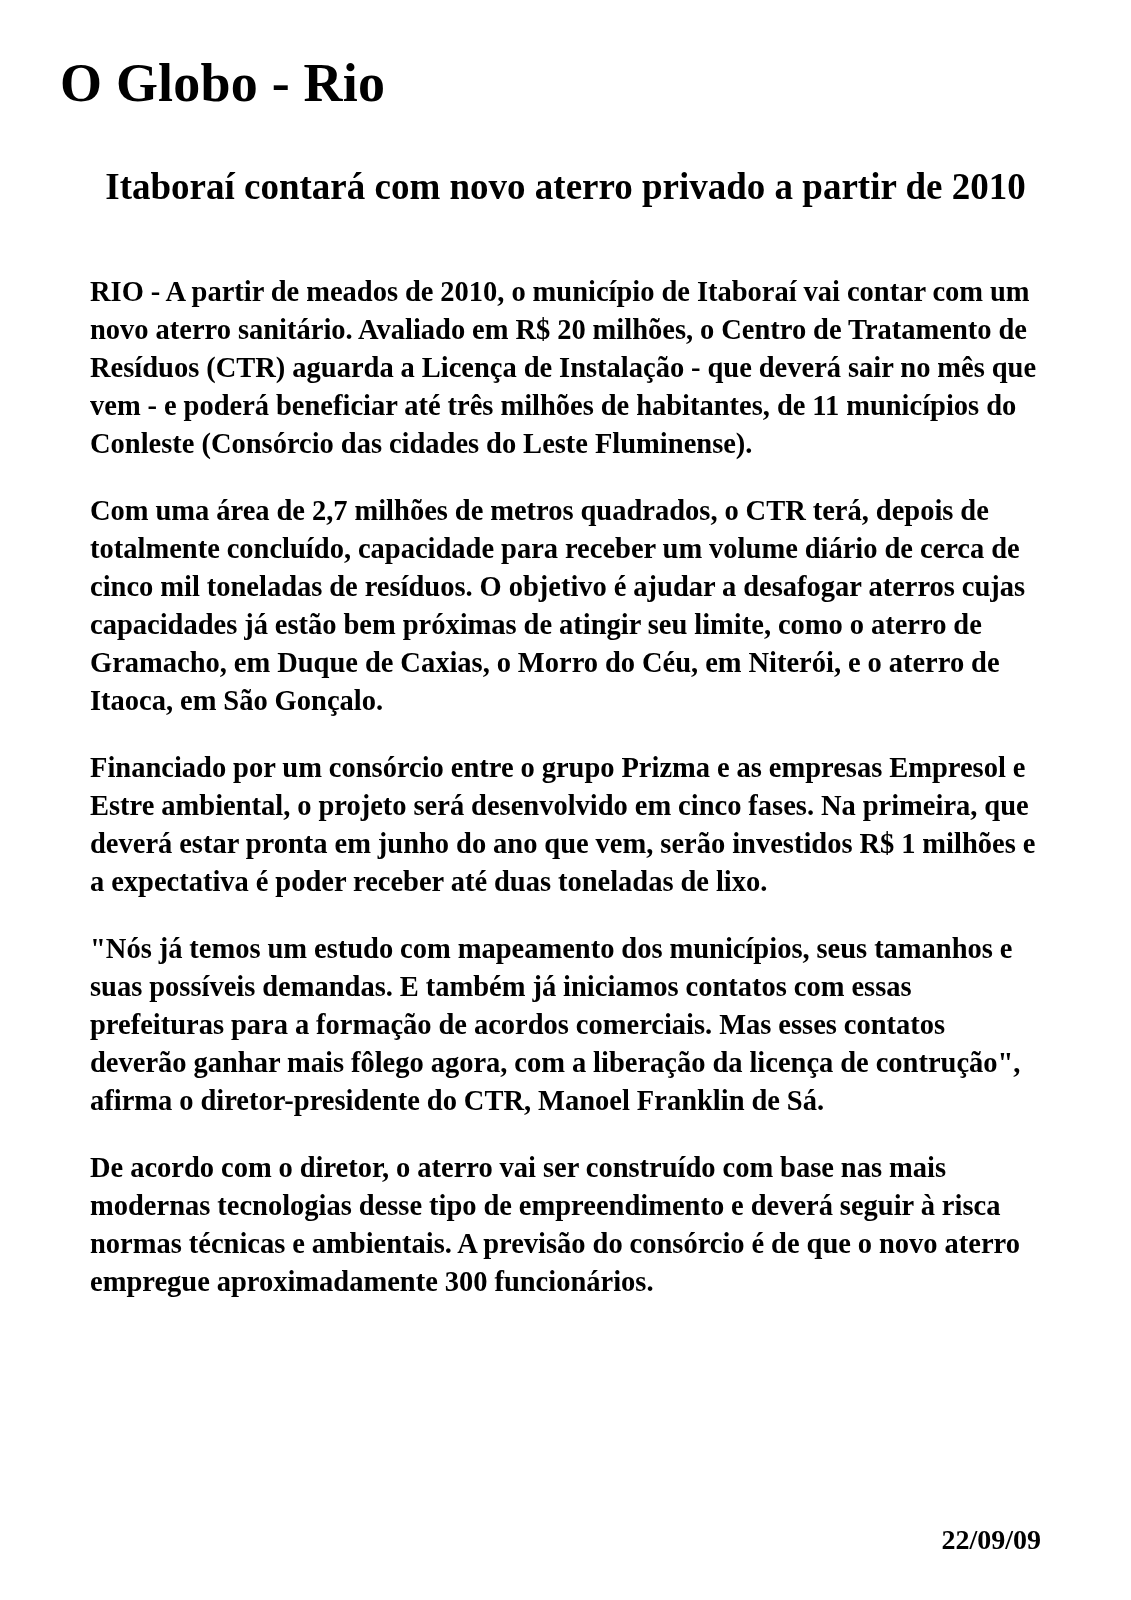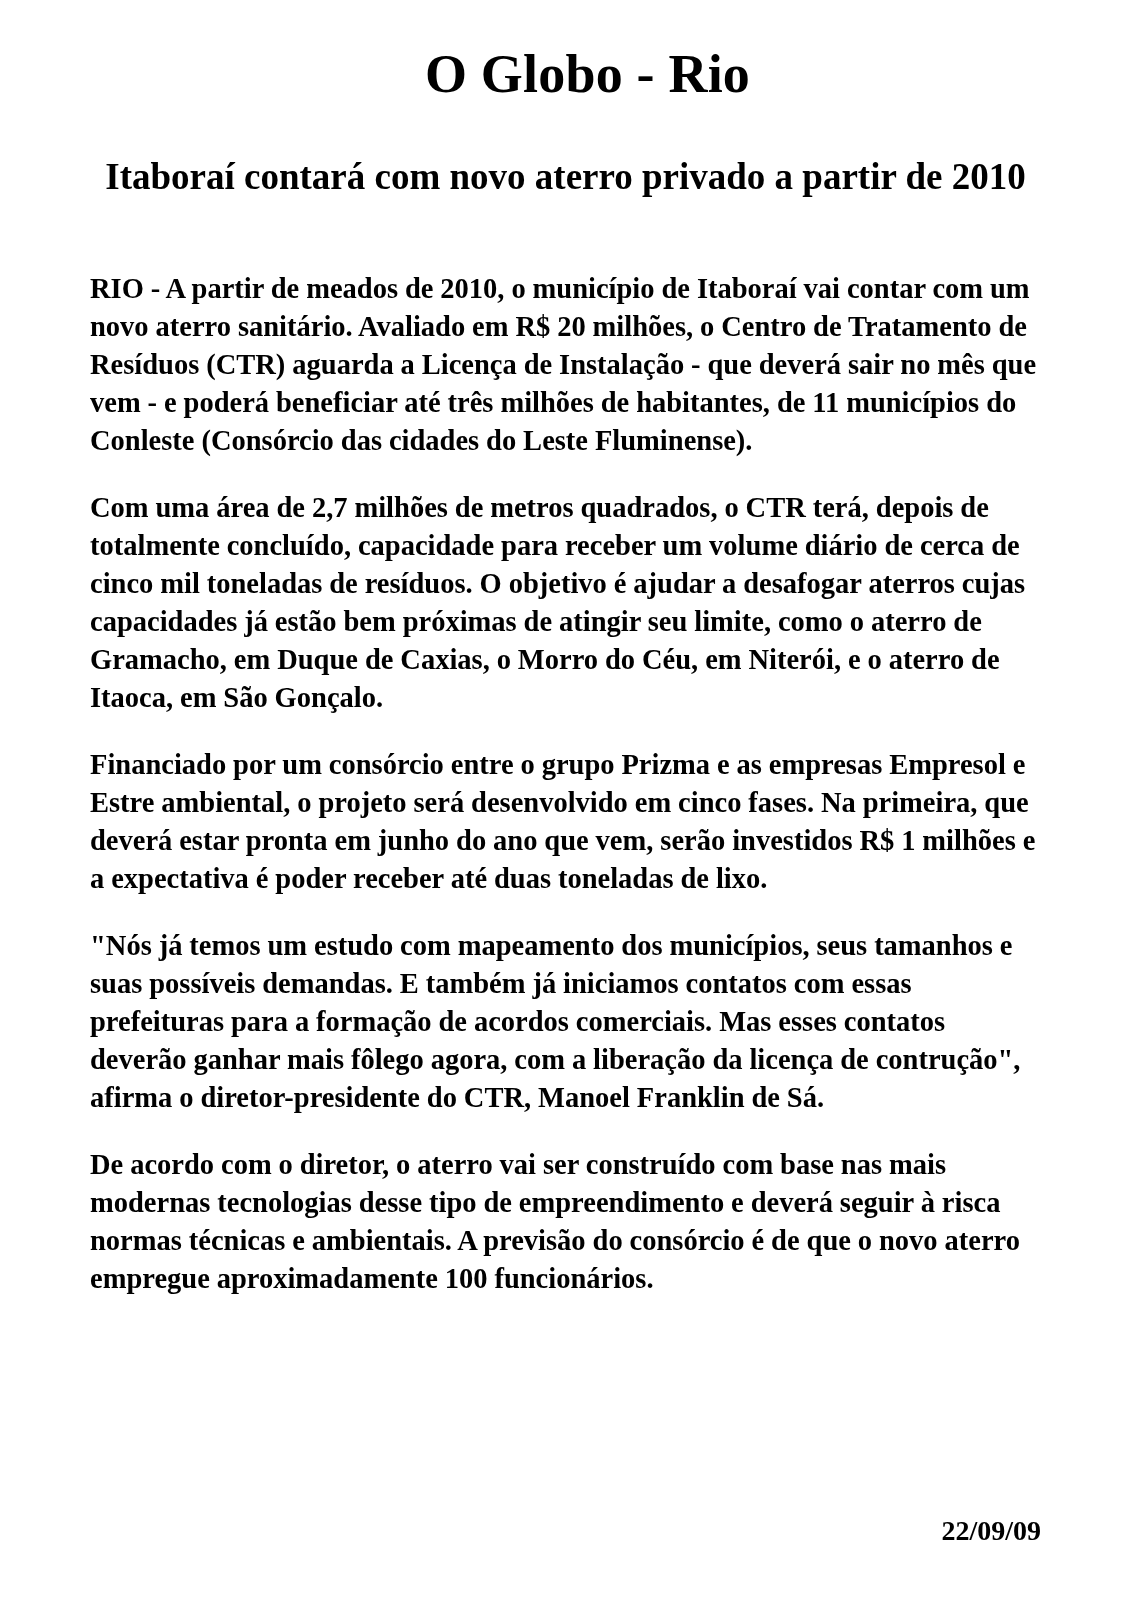--- a/index.html
+++ b/index.html
@@ -14,35 +14,35 @@
     color: #000000;
     overflow: hidden;
   }
   .page {
     position: relative;
     width: 1131px;
     height: 1600px;
     box-sizing: border-box;
   }
   .doc-title {
-    text-align: center;
+    text-align: left;
     font-size: 54px;
     font-weight: bold;
     line-height: 1.0;
-    margin: 7px;
+    margin: 16px;
     padding-top: 40px;
     letter-spacing: 0.2px;
     padding-left: 44px;
   }
   .doc-subtitle {
     text-align: center;
     font-size: 37px;
     font-weight: bold;
     line-height: 1.0;
-    margin: 15px;
+    margin: 8px;
     padding-top: 42px;
     padding-left: 38px;
     padding-right: 38px;
   }
   .article-body {
     margin: 0;
     padding: 0 90px;
     padding-top: 60px;
   }
   .article-paragraph {
@@ -72,18 +72,18 @@
 
   <h1 class="doc-title">O Globo - Rio</h1>
 
   <h2 class="doc-subtitle">Itaboraí contará com novo aterro privado a partir de 2010</h2>
 
   <div class="article-body">
     <p class="article-paragraph">RIO - A partir de meados de 2010, o município de Itaboraí vai contar com um novo aterro sanitário. Avaliado em R$ 20 milhões, o Centro de Tratamento de Resíduos (CTR) aguarda a Licença de Instalação - que deverá sair no mês que vem - e poderá beneficiar até três milhões de habitantes, de 11 municípios do Conleste (Consórcio das cidades do Leste Fluminense).</p>
     <p class="article-paragraph">Com uma área de 2,7 milhões de metros quadrados, o CTR terá, depois de totalmente concluído, capacidade para receber um volume diário de cerca de cinco mil toneladas de resíduos. O objetivo é ajudar a desafogar aterros cujas capacidades já estão bem próximas de atingir seu limite, como o aterro de Gramacho, em Duque de Caxias, o Morro do Céu, em Niterói, e o aterro de Itaoca, em São Gonçalo.</p>
     <p class="article-paragraph">Financiado por um consórcio entre o grupo Prizma e as empresas Empresol e Estre ambiental, o projeto será desenvolvido em cinco fases. Na primeira, que deverá estar pronta em junho do ano que vem, serão investidos R$ 1 milhões e a expectativa é poder receber até duas toneladas de lixo.</p>
     <p class="article-paragraph">"Nós já temos um estudo com mapeamento dos municípios, seus tamanhos e suas possíveis demandas. E também já iniciamos contatos com essas prefeituras para a formação de acordos comerciais. Mas esses contatos deverão ganhar mais fôlego agora, com a liberação da licença de contrução", afirma o diretor-presidente do CTR, Manoel Franklin de Sá.</p>
-    <p class="article-paragraph">De acordo com o diretor, o aterro vai ser construído com base nas mais modernas tecnologias desse tipo de empreendimento e deverá seguir à risca normas técnicas e ambientais. A previsão do consórcio é de que o novo aterro empregue aproximadamente 100 funcionários.</p>
+    <p class="article-paragraph">De acordo com o diretor, o aterro vai ser construído com base nas mais modernas tecnologias desse tipo de empreendimento e deverá seguir à risca normas técnicas e ambientais. A previsão do consórcio é de que o novo aterro empregue aproximadamente 300 funcionários.</p>
   </div>
 
   <div class="doc-date">22/09/09</div>
 
 </div>
 
 </body></html>

